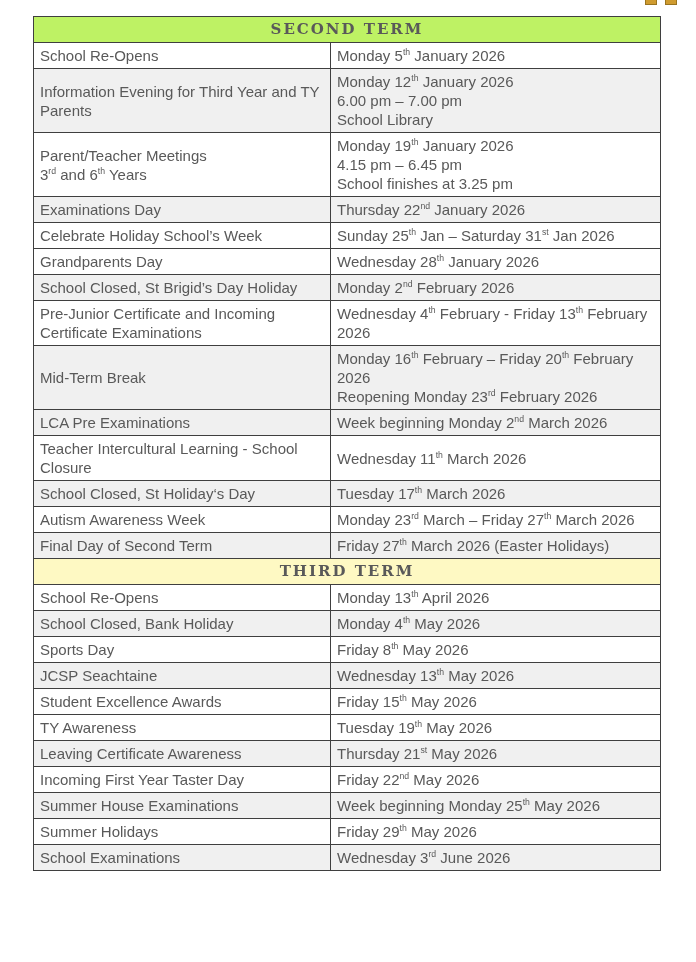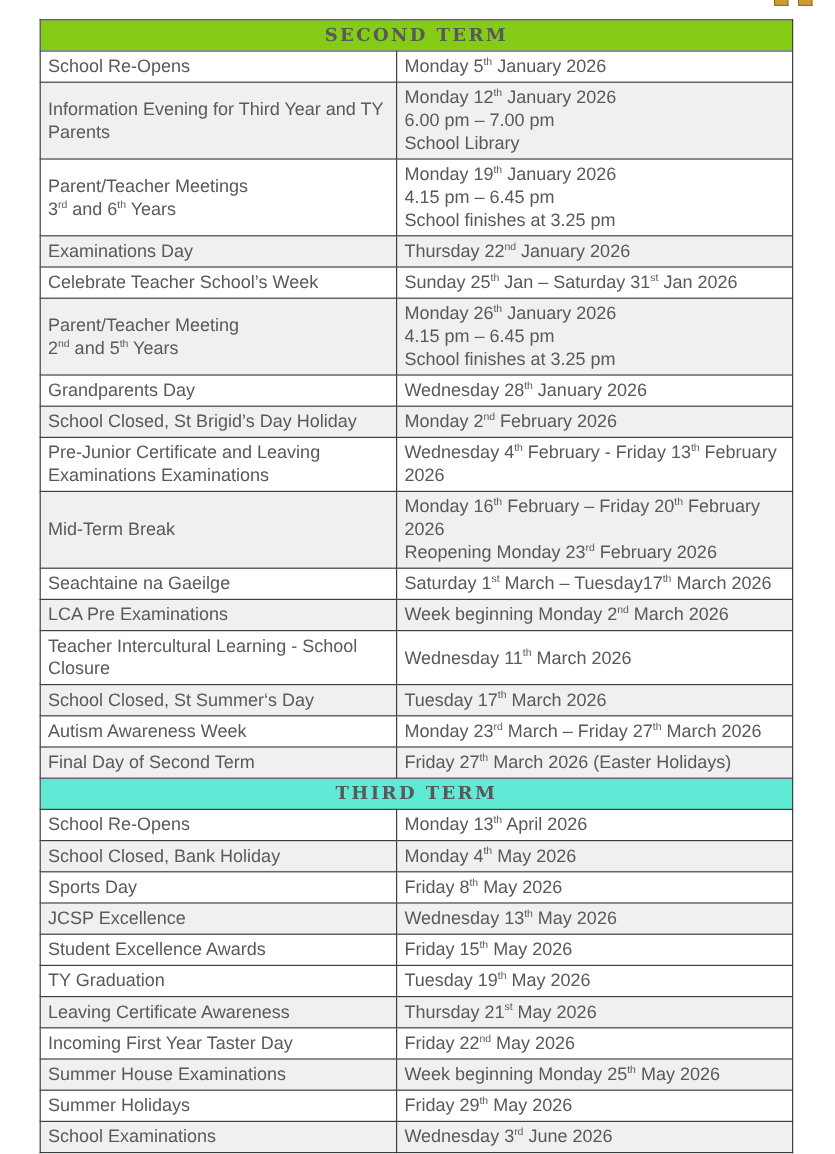--- a/index.html
+++ b/index.html
@@ -71,111 +71,103 @@
 <div class="corner-mark" id="corner-mark-2" style="background: rgb(207, 155, 47); border-color: rgb(154, 116, 31);"></div>
 
 <div class="doc">
   <table class="calendar">
     <colgroup>
       <col style="width:297px">
       <col>
     </colgroup>
     <tbody id="calendar-body">
         <tr>
-          <td colspan="2" class="section-header" style="background: #84cc16;">SECOND TERM</td>
+          <td colspan="2" class="section-header" style="background: #bef264;">SECOND TERM</td>
         </tr>
         <tr>
           <td>School Re-Opens</td>
           <td>Monday 5<sup>th</sup> January 2026</td>
         </tr>
         <tr class="shaded">
           <td>Information Evening for Third Year and TY Parents</td>
           <td>Monday 12<sup>th</sup> January 2026<br>6.00 pm – 7.00 pm<br>School Library</td>
         </tr>
         <tr>
           <td>Parent/Teacher Meetings<br>3<sup>rd</sup> and 6<sup>th</sup> Years</td>
           <td>Monday 19<sup>th</sup> January 2026<br>4.15 pm – 6.45 pm<br>School finishes at 3.25 pm</td>
         </tr>
         <tr class="shaded">
           <td>Examinations Day</td>
           <td>Thursday 22<sup>nd</sup> January 2026</td>
         </tr>
         <tr>
-          <td>Celebrate Teacher School’s Week</td>
+          <td>Celebrate Holiday School’s Week</td>
           <td>Sunday 25<sup>th</sup> Jan – Saturday 31<sup>st</sup> Jan 2026</td>
-        </tr>
-        <tr class="shaded">
-          <td>Parent/Teacher Meeting<br>2<sup>nd</sup> and 5<sup>th</sup> Years</td>
-          <td>Monday 26<sup>th</sup> January 2026<br>4.15 pm – 6.45 pm<br>School finishes at 3.25 pm</td>
         </tr>
         <tr>
           <td>Grandparents Day</td>
           <td>Wednesday 28<sup>th</sup> January 2026</td>
         </tr>
         <tr class="shaded">
           <td>School Closed, St Brigid’s Day Holiday</td>
           <td>Monday 2<sup>nd</sup> February 2026</td>
         </tr>
         <tr>
-          <td>Pre-Junior Certificate and Leaving Examinations Examinations</td>
+          <td>Pre-Junior Certificate and Incoming Certificate Examinations</td>
           <td>Wednesday 4<sup>th</sup> February - Friday 13<sup>th</sup> February 2026</td>
         </tr>
         <tr class="shaded">
           <td>Mid-Term Break</td>
           <td>Monday 16<sup>th</sup> February – Friday 20<sup>th</sup> February 2026<br>Reopening Monday 23<sup>rd</sup> February 2026</td>
-        </tr>
-        <tr>
-          <td>Seachtaine na Gaeilge</td>
-          <td>Saturday 1<sup>st</sup> March – Tuesday17<sup>th</sup> March 2026</td>
         </tr>
         <tr class="shaded">
           <td>LCA Pre Examinations</td>
           <td>Week beginning Monday 2<sup>nd</sup> March 2026</td>
         </tr>
         <tr>
           <td>Teacher Intercultural Learning - School Closure</td>
           <td>Wednesday 11<sup>th</sup> March 2026</td>
         </tr>
         <tr class="shaded">
-          <td>School Closed, St Summer‘s Day</td>
+          <td>School Closed, St Holiday‘s Day</td>
           <td>Tuesday 17<sup>th</sup> March 2026</td>
         </tr>
         <tr>
           <td>Autism Awareness Week</td>
           <td>Monday 23<sup>rd</sup> March – Friday 27<sup>th</sup> March 2026</td>
         </tr>
         <tr class="shaded">
           <td>Final Day of Second Term</td>
           <td>Friday 27<sup>th</sup> March 2026 (Easter Holidays)</td>
         </tr>
         <tr>
-          <td colspan="2" class="section-header" style="background: #5eead4;">THIRD TERM</td>
+          <td colspan="2" class="section-header" style="background: #fef9c3;">THIRD TERM</td>
         </tr>
         <tr>
           <td>School Re-Opens</td>
           <td>Monday 13<sup>th</sup> April 2026</td>
         </tr>
         <tr class="shaded">
           <td>School Closed, Bank Holiday</td>
           <td>Monday 4<sup>th</sup> May 2026</td>
         </tr>
         <tr>
           <td>Sports Day</td>
           <td>Friday 8<sup>th</sup> May 2026</td>
         </tr>
         <tr class="shaded">
-          <td>JCSP Excellence</td>
+          <td>JCSP Seachtaine</td>
           <td>Wednesday 13<sup>th</sup> May 2026</td>
         </tr>
         <tr>
           <td>Student Excellence Awards</td>
           <td>Friday 15<sup>th</sup> May 2026</td>
         </tr>
         <tr>
-          <td>TY Graduation</td>
+          <td>TY Awareness</td>
           <td>Tuesday 19<sup>th</sup> May 2026</td>
         </tr>
         <tr class="shaded">
           <td>Leaving Certificate Awareness</td>
           <td>Thursday 21<sup>st</sup> May 2026</td>
         </tr>
         <tr>
           <td>Incoming First Year Taster Day</td>
           <td>Friday 22<sup>nd</sup> May 2026</td>
         </tr>

